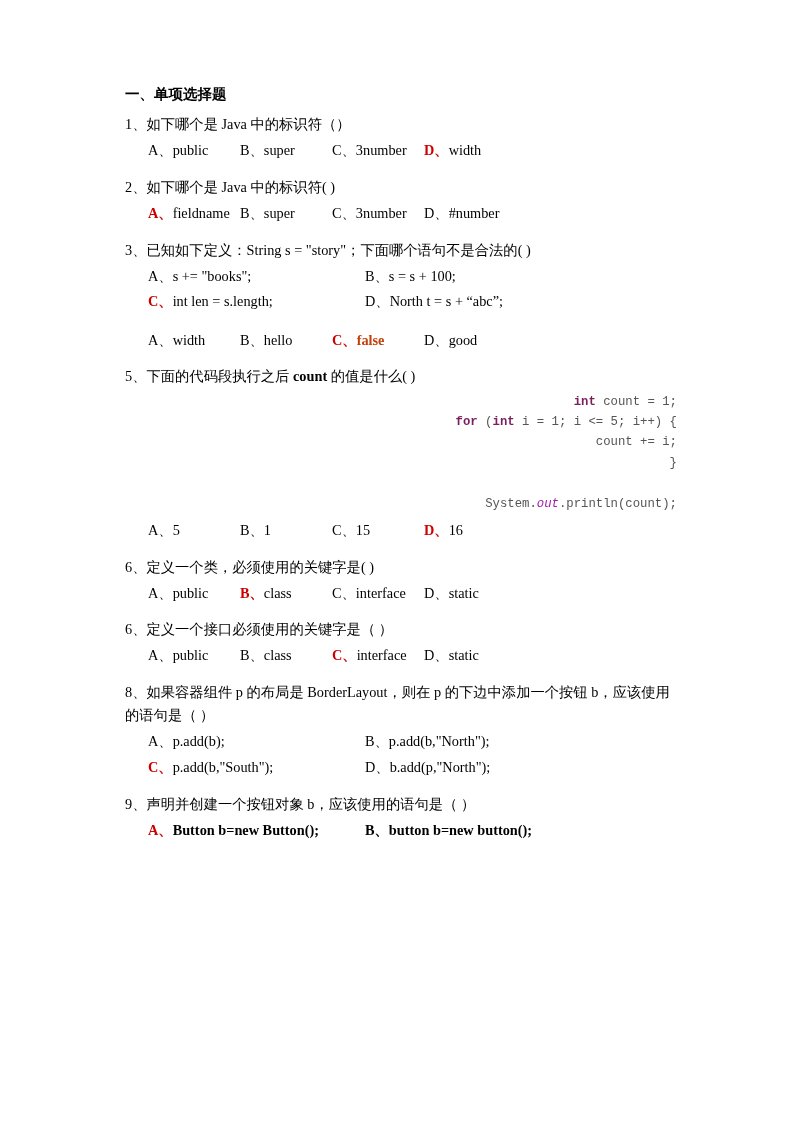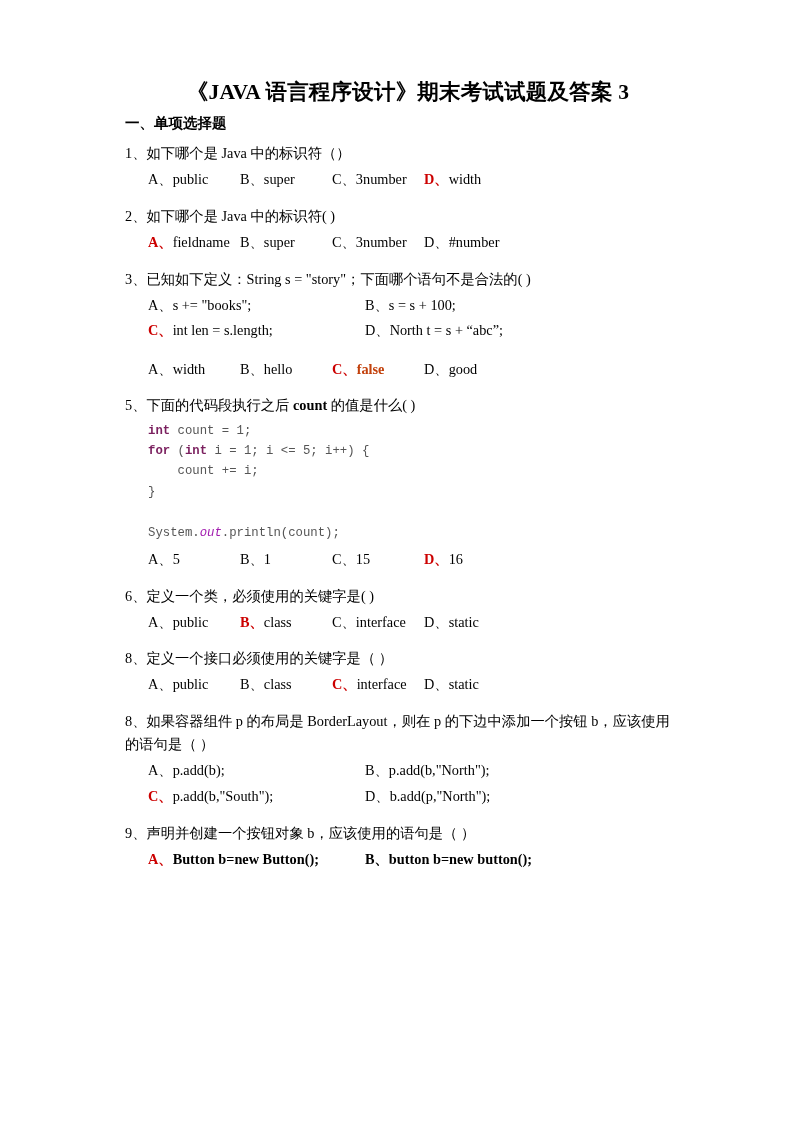--- a/index.html
+++ b/index.html
@@ -102,41 +102,41 @@
 
   
   .code-block {
     font-family: "Liberation Mono", "DejaVu Sans Mono", monospace;
     font-size: 12.3px;
     line-height: 1.66;
     color: #555555;
     padding-left: 23px;
     margin: 3px 0 4px 0;
     white-space: pre;
+    text-align: right;
   }
   .code-block .kw {
     color: #7a1f5e;
     font-weight: bold;
   }
   .code-block .fld {
     color: #a21caf;
     font-style: italic;
   }
   .code-block .ln {
     display: block;
     min-height: 1.66em;
   }
 </style>
 </head>
 <body>
 
 <div class="page">
   <div class="content">
 
-    <h1 class="doc-title">《JAVA 语言程序设计》期末考试试题及答案 3</h1>
 
     <div class="section-heading">一、单项选择题</div>
 
     <div id="questions-container">
         <div class="question">
           <p class="q-stem">1、如下哪个是 Java 中的标识符（）</p>
           <div class="opts-row4">
             <div class="opt"><span class="lab">A、</span><span class="txt">public</span></div>
             <div class="opt"><span class="lab">B、</span><span class="txt">super</span></div>
             <div class="opt"><span class="lab">C、</span><span class="txt">3number</span></div>
@@ -182,21 +182,21 @@
         <div class="question">
           <p class="q-stem">6、定义一个类，必须使用的关键字是(  )</p>
           <div class="opts-row4">
             <div class="opt"><span class="lab">A、</span><span class="txt">public</span></div>
             <div class="opt answer"><span class="lab">B、</span><span class="txt">class</span></div>
             <div class="opt"><span class="lab">C、</span><span class="txt">interface</span></div>
             <div class="opt"><span class="lab">D、</span><span class="txt">static</span></div>
           </div>
         </div>
         <div class="question">
-          <p class="q-stem">8、定义一个接口必须使用的关键字是（      ）</p>
+          <p class="q-stem">6、定义一个接口必须使用的关键字是（      ）</p>
           <div class="opts-row4">
             <div class="opt"><span class="lab">A、</span><span class="txt">public</span></div>
             <div class="opt"><span class="lab">B、</span><span class="txt">class</span></div>
             <div class="opt answer"><span class="lab">C、</span><span class="txt">interface</span></div>
             <div class="opt"><span class="lab">D、</span><span class="txt">static</span></div>
           </div>
         </div>
         <div class="question">
           <p class="q-stem">8、如果容器组件 p 的布局是 BorderLayout，则在 p 的下边中添加一个按钮 b，应该使用的语句是（  ）</p>
           <div class="opts-grid2">

